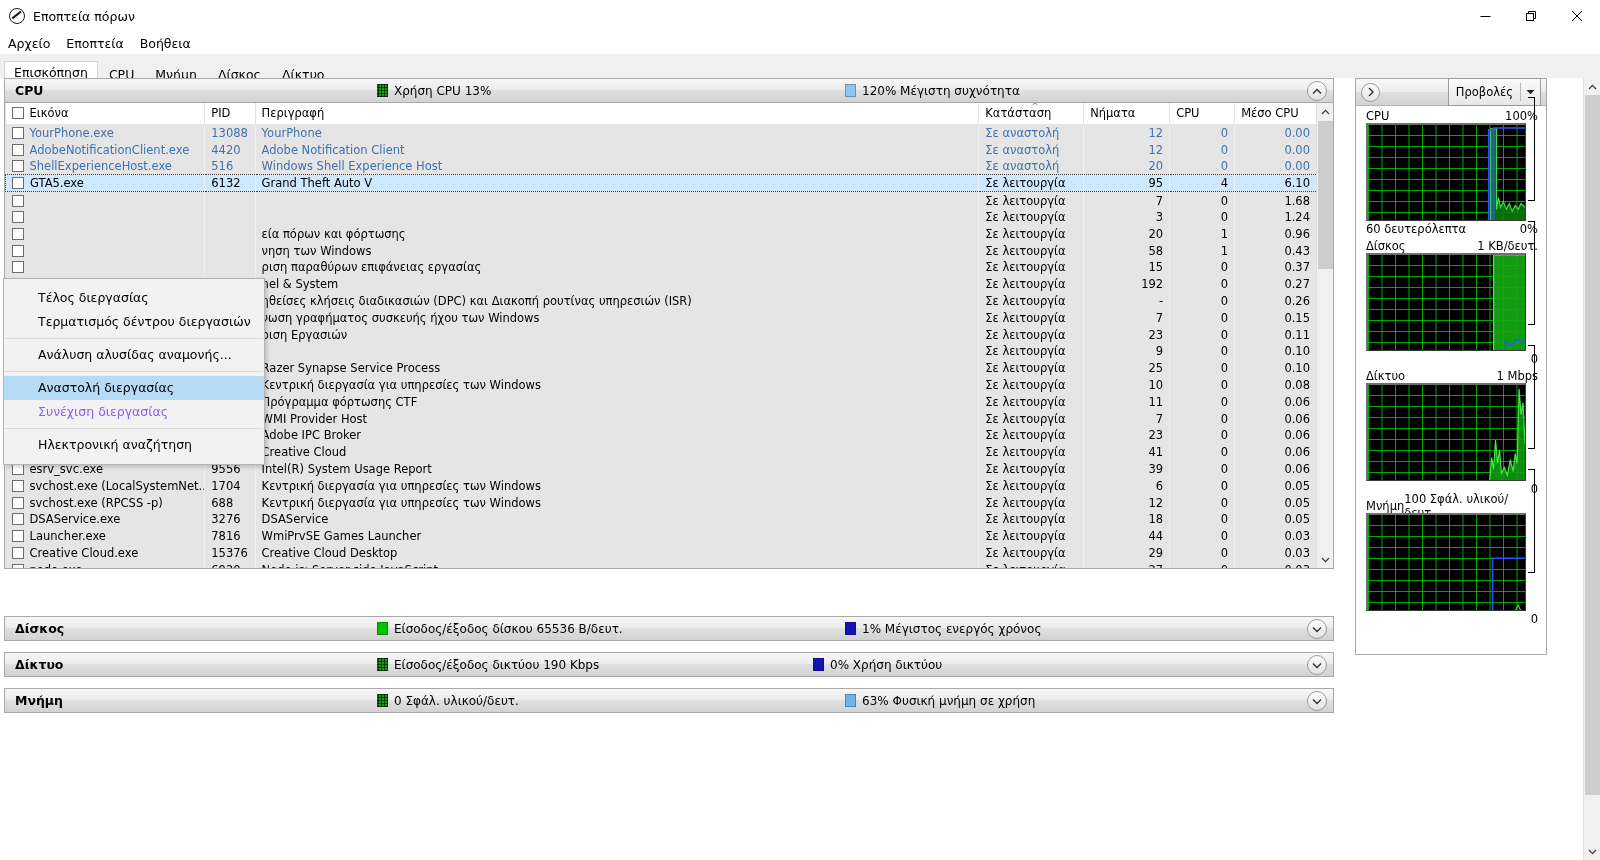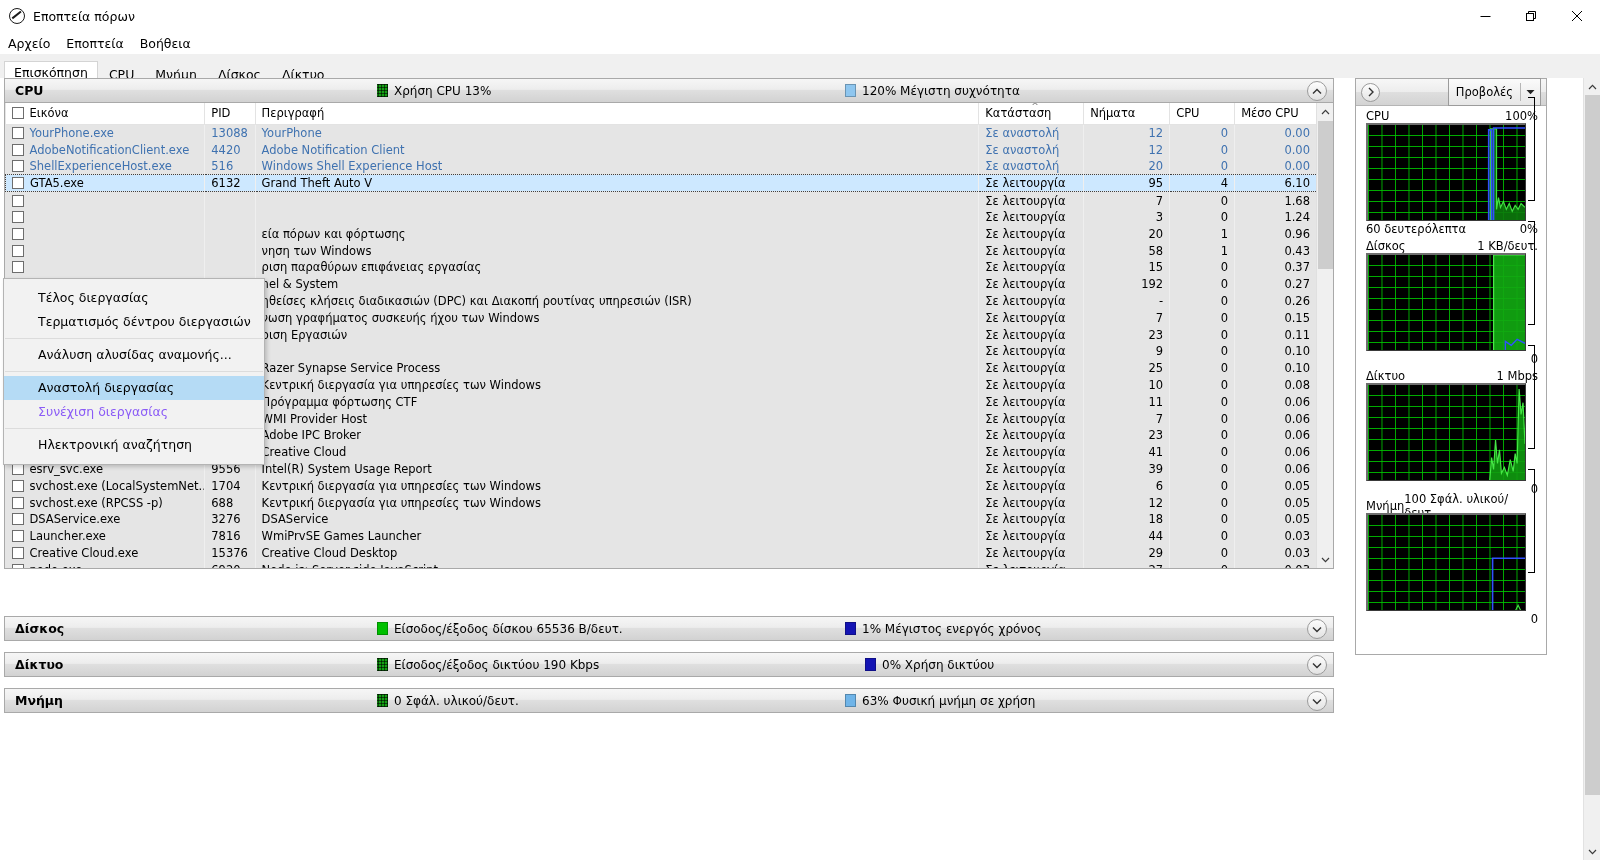--- a/index.html
+++ b/index.html
@@ -575,21 +575,21 @@
           </svg>
       </div>
     </div>
 
     <div class="sectionbar botbar" style="top:574px">
       <div class="sec-title">Δίκτυο</div>
       <div class="sec-stat" style="position:absolute;left:372px">
         <span class="swatch greenhatch"></span>
         <span>Είσοδος/έξοδος δικτύου 190 Kbps</span>
       </div>
-      <div class="sec-stat" style="position:absolute;left:860px">
+      <div class="sec-stat" style="position:absolute;left:808px">
         <span class="swatch darkblue"></span>
         <span>0% Χρήση δικτύου</span>
       </div>
       <div class="chev">
         <svg width="10" height="7" viewBox="0 0 10 7">
             <polyline points="1,1.5 5,5.5 9,1.5" fill="none" stroke="#333" stroke-width="1.4"></polyline>
           </svg>
       </div>
     </div>
 

